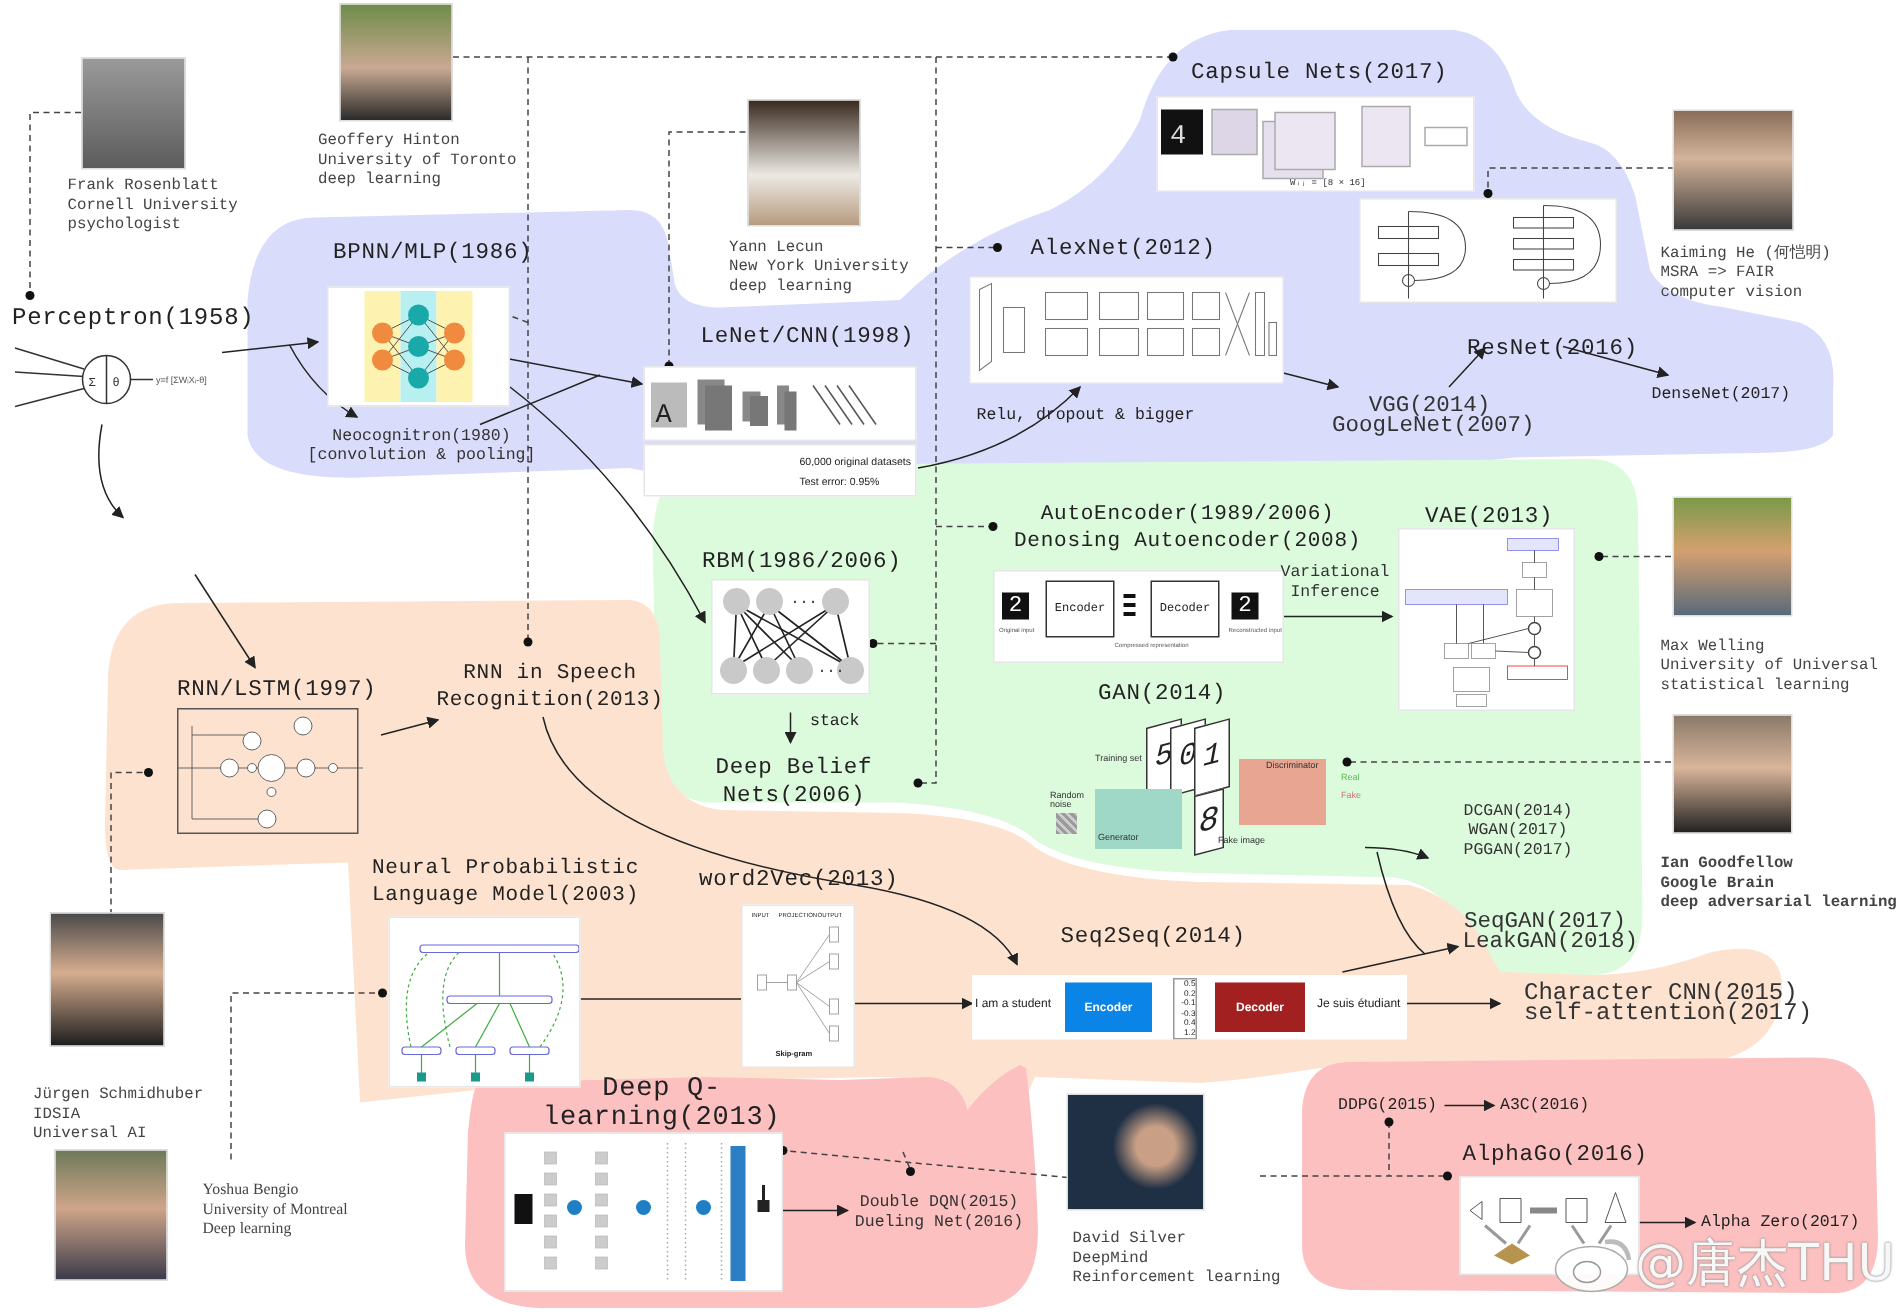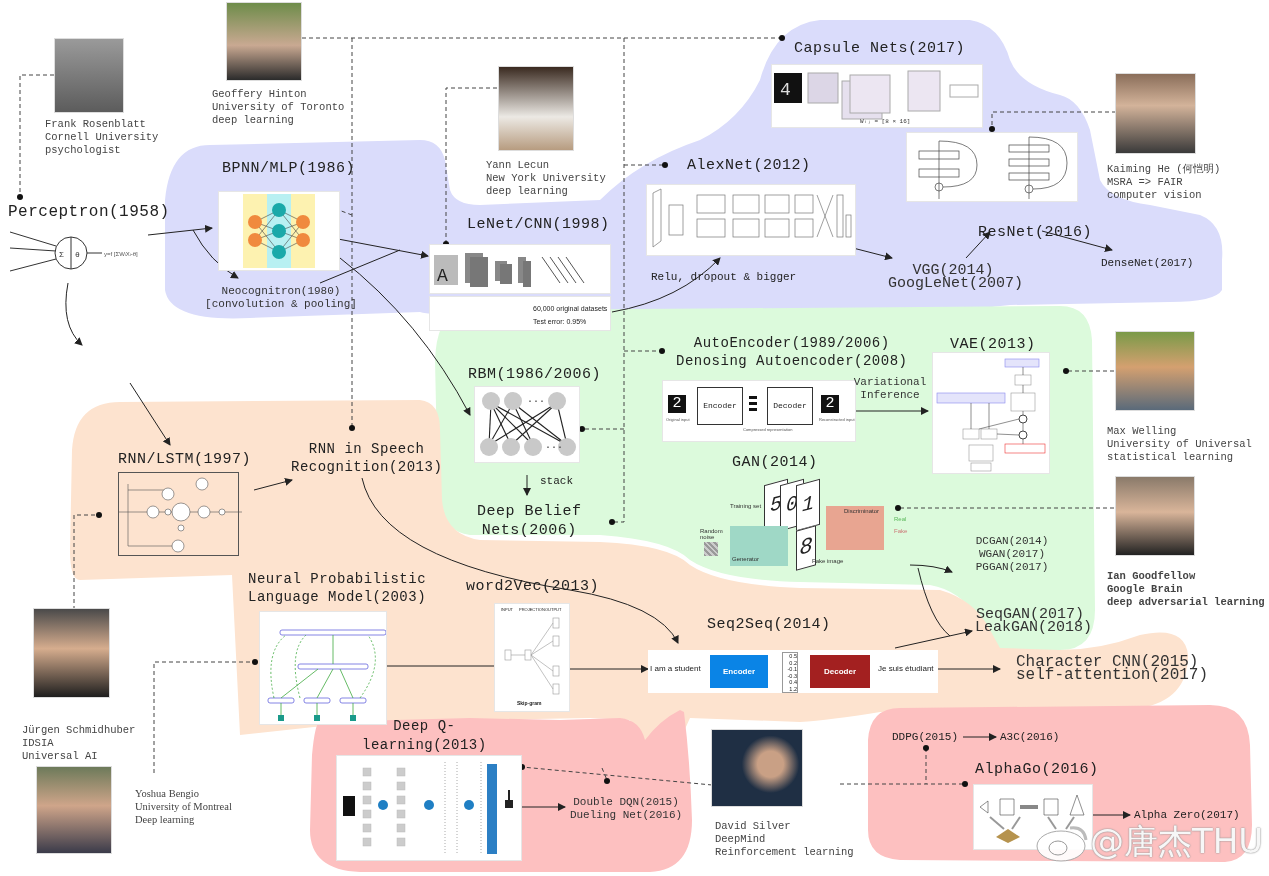--- a/index.html
+++ b/index.html
@@ -426,21 +426,21 @@
       <div>-0.3</div>
       <div>0.4</div>
       <div>1.2</div>
   </div>
   <div class="abs lbl-sans" style="left:162px;top:5px;width:60px;height:33px;background:#a32020;color:#fff;font-size:8px;font-weight:bold;text-align:center;line-height:33px;">Decoder</div>
   <div class="abs lbl-sans" style="left:230px;top:14px;font-size:8px;">Je suis étudiant</div>
 </div>
 
 <div class="abs sub" style="left:1016px;top:656px;width:145px;font-size:16px;"><span>Character CNN(2015)</span><br><span>self-attention(2017)</span></div>
 
-<div class="abs title" style="left:362px;top:717px;text-align:center;line-height:19px;font-size:14px;"><span>Deep Q-</span><br><span>learning(2013)</span></div>
+<div class="abs title" style="left:362px;top:717px;text-align:center;line-height:19px;font-size:18px;"><span>Deep Q-</span><br><span>learning(2013)</span></div>
 <svg class="fig" style="left:336px;top:755px;" width="184" height="104">
   <rect x="6" y="40" width="12" height="20" fill="#111"></rect>
   <g fill="#ccc" stroke="#bbb" stroke-width="0.5">
       <rect x="26" y="12" width="8" height="8"></rect>
       <rect x="26" y="26" width="8" height="8"></rect>
       <rect x="26" y="40" width="8" height="8"></rect>
       <rect x="26" y="54" width="8" height="8"></rect>
       <rect x="26" y="68" width="8" height="8"></rect>
       <rect x="26" y="82" width="8" height="8"></rect>
   <rect x="60" y="12" width="8" height="8"></rect>

